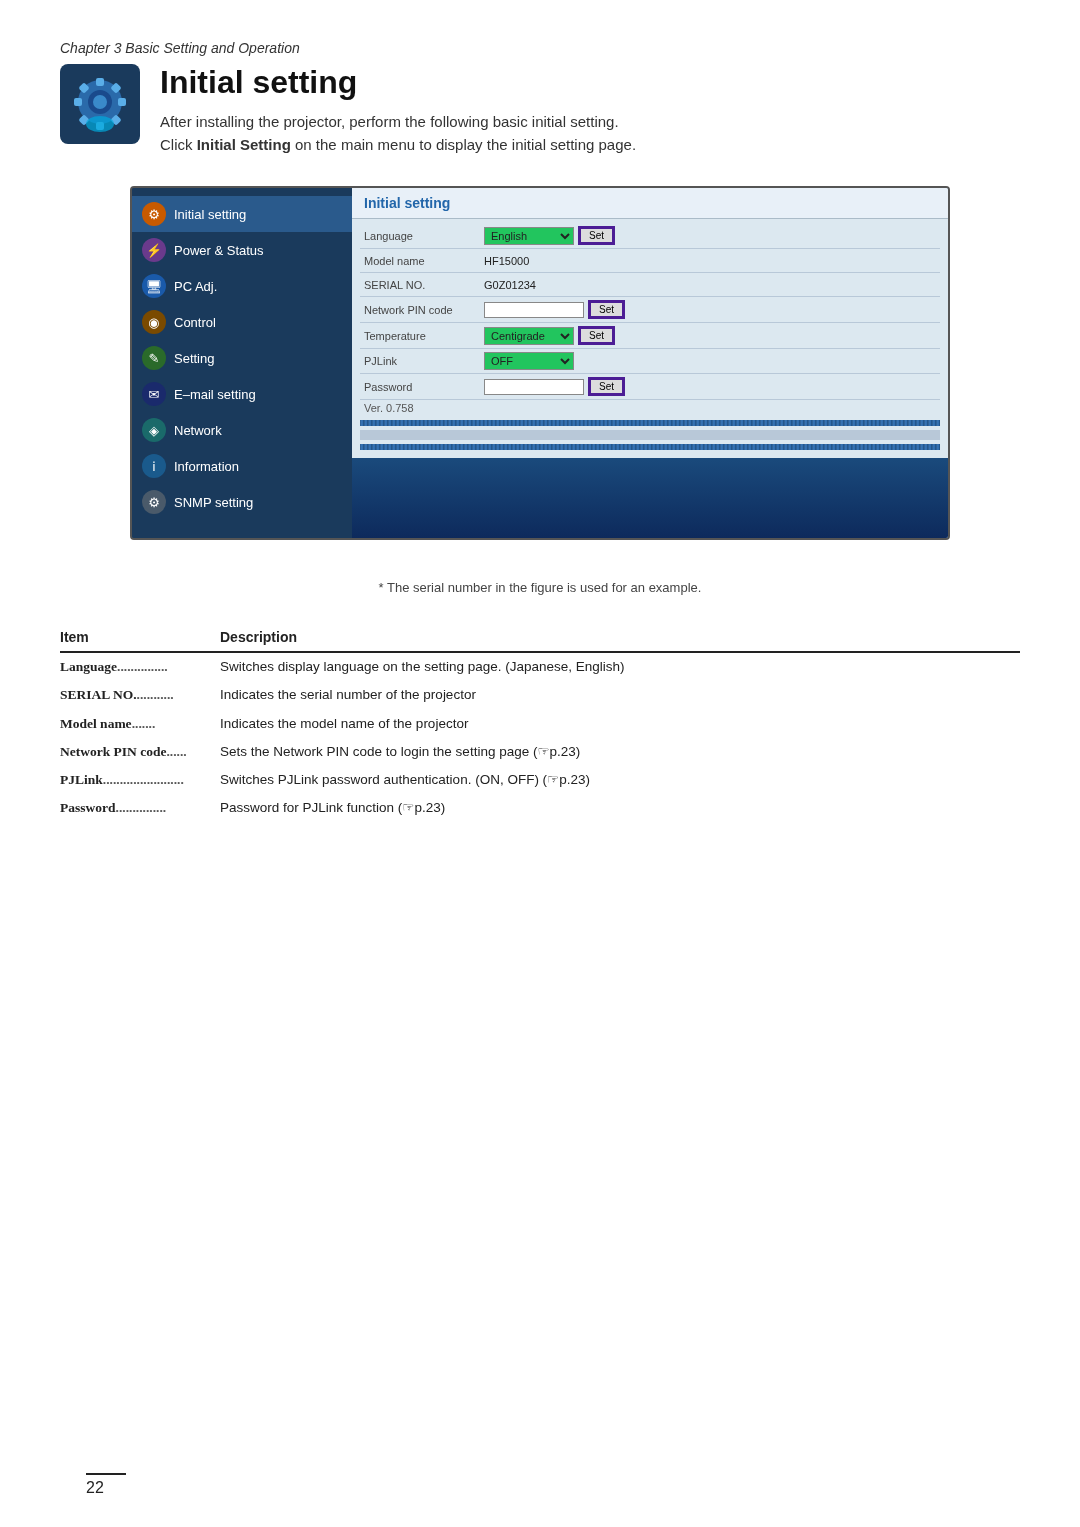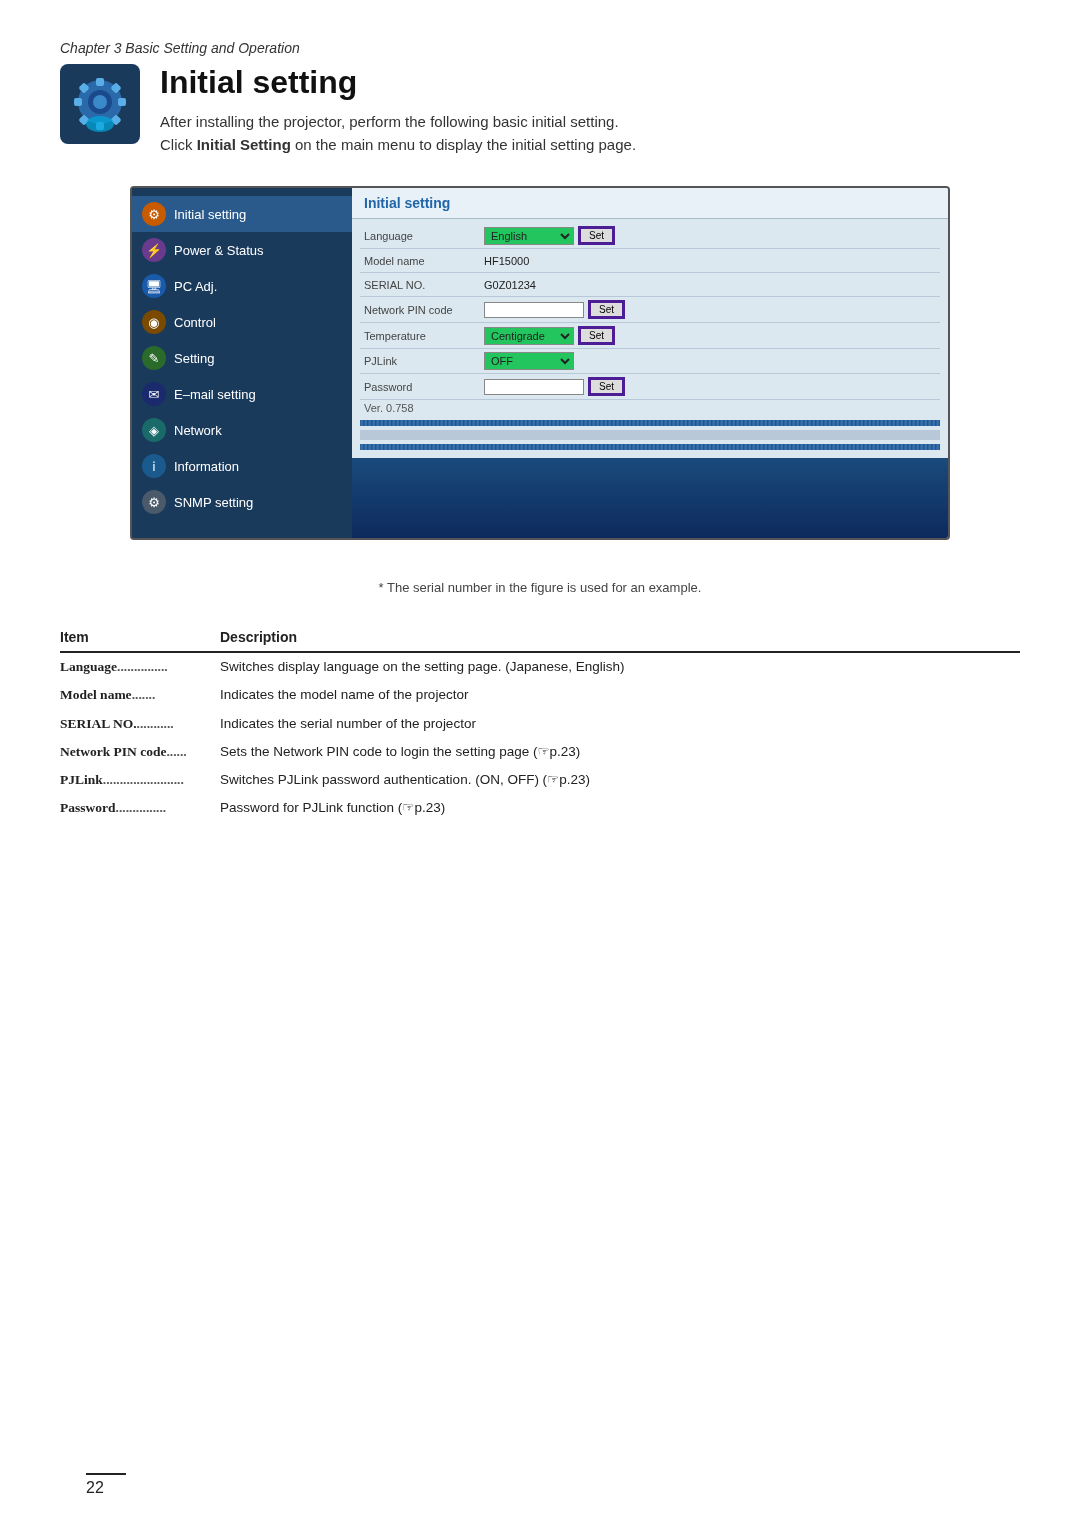--- a/index.html
+++ b/index.html
@@ -414,29 +414,29 @@
       <td>Description</td>
     </tr>
     <tr class="desc-row">
       <td>
         <span>Language</span><span class="dots">...............</span>
       </td>
       <td>Switches display language on the setting page. (Japanese, English)</td>
     </tr>
     <tr class="desc-row">
       <td>
+        <span>SERIAL NO.</span><span class="dots">...........</span>
+      </td>
+      <td>Indicates the serial number of the projector</td>
+    </tr>
+    <tr class="desc-row">
+      <td>
         <span>Model name</span><span class="dots">.......</span>
       </td>
       <td>Indicates the model name of the projector</td>
-    </tr>
-    <tr class="desc-row">
-      <td>
-        <span>SERIAL NO.</span><span class="dots">...........</span>
-      </td>
-      <td>Indicates the serial number of the projector</td>
     </tr>
     <tr class="desc-row">
       <td>
         <span>Network PIN code</span><span class="dots">......</span>
       </td>
       <td>Sets the Network PIN code to login the setting page (☞p.23)</td>
     </tr>
     <tr class="desc-row">
       <td>
         <span>PJLink</span><span class="dots">........................</span>

